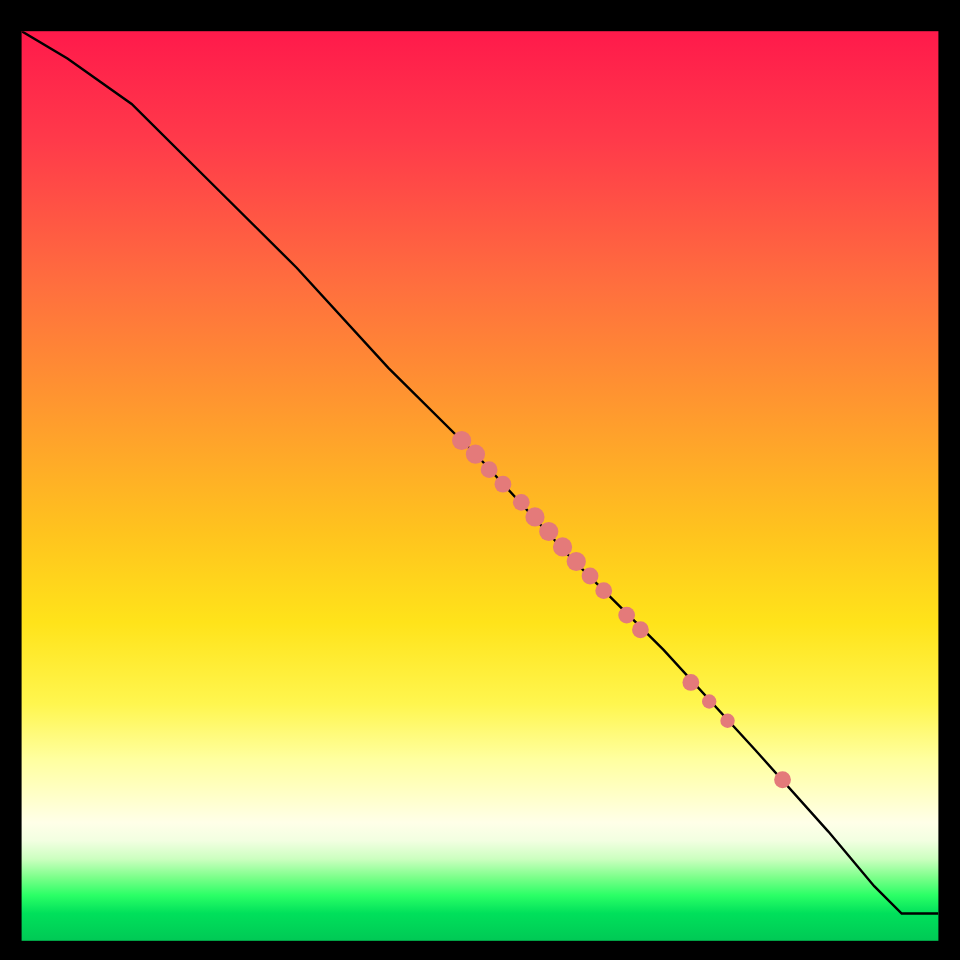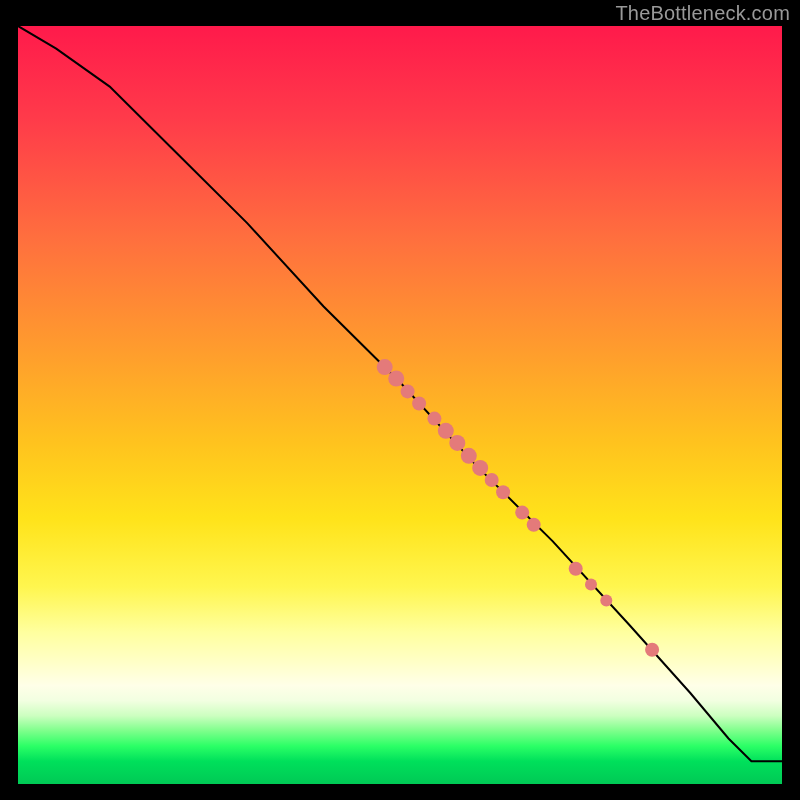--- a/index.html
+++ b/index.html
@@ -70,21 +70,20 @@
   .dot {
     fill: #e47a7a;
     stroke: none;
   }
 </style>
 </head>
 <body>
 
 <div class="frame">
 
-  <div class="attribution">TheBottleneck.com</div>
 
   <div class="plot">
     <svg class="overlay" viewBox="0 0 764 758" preserveAspectRatio="none">
       <path id="curve-path" class="curve" d="M0.0 0.0 L38.2 22.7 L91.7 60.6 L152.8 121.3 L229.2 197.1 L305.6 280.5 L382.0 356.3 L458.4 439.6 L534.8 515.4 L611.2 598.8 L672.3 667.0 L710.5 712.5 L733.4 735.3 L764.0 735.3" stroke="#000000"></path>
       <g id="dots">
           <circle cx="366.7" cy="341.1" r="8" class="dot" fill="#e47a7a"></circle>
           <circle cx="378.2" cy="352.5" r="8" class="dot" fill="#e47a7a"></circle>
           <circle cx="389.6" cy="365.4" r="7" class="dot" fill="#e47a7a"></circle>
           <circle cx="401.1" cy="377.5" r="7" class="dot" fill="#e47a7a"></circle>
           <circle cx="416.4" cy="392.6" r="7" class="dot" fill="#e47a7a"></circle>

